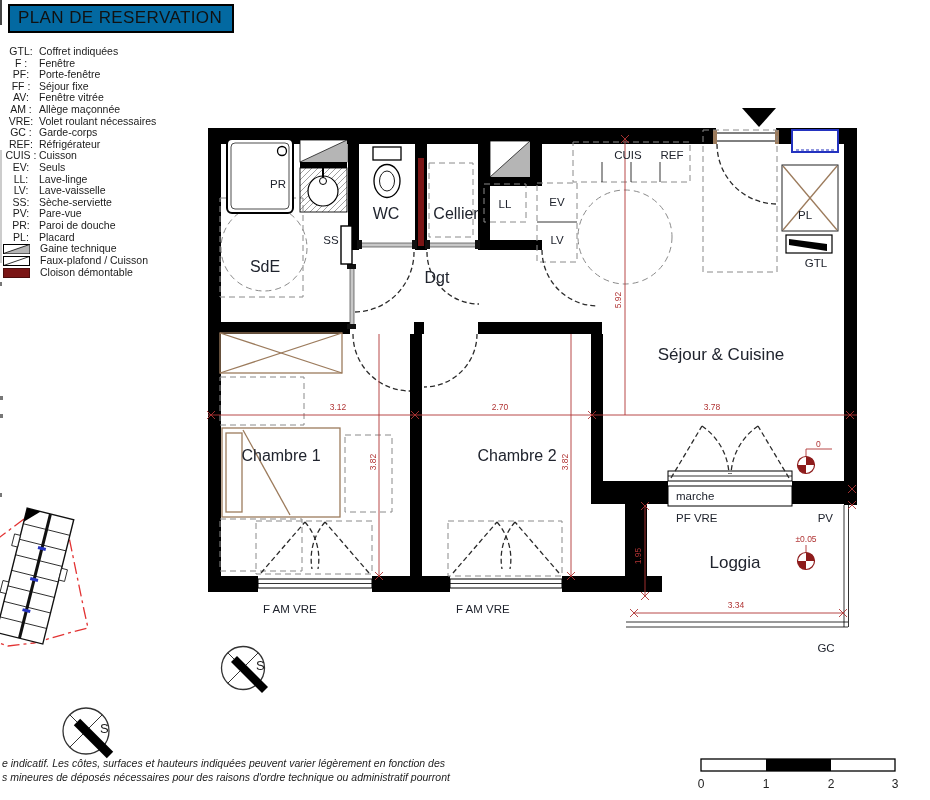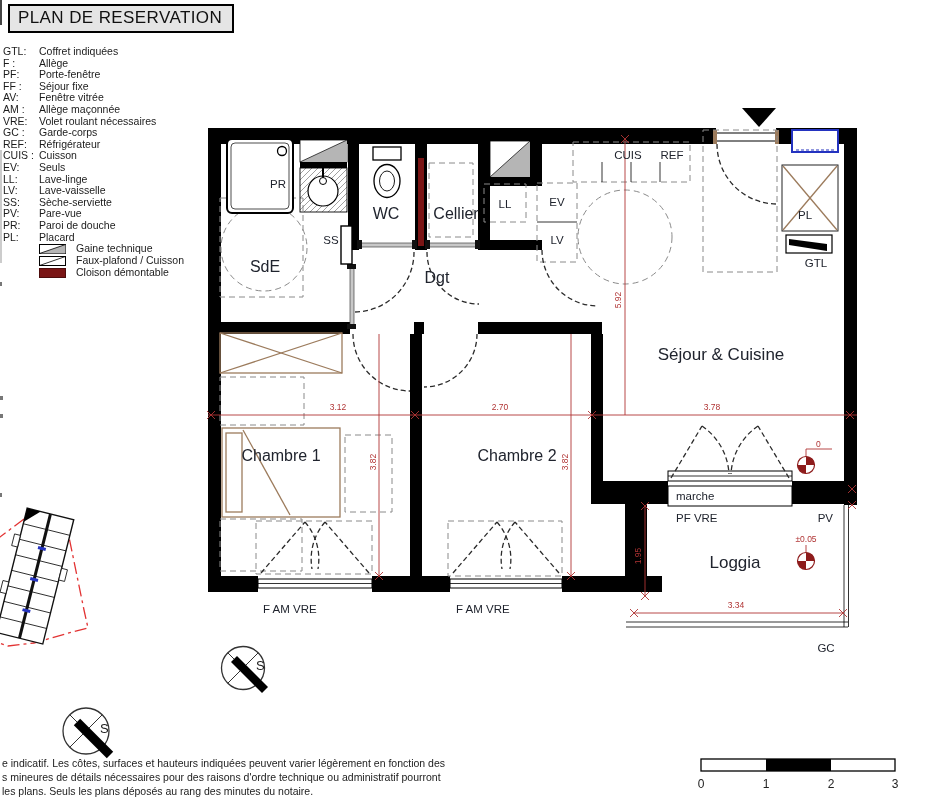--- a/index.html
+++ b/index.html
@@ -1,23 +1,23 @@
 <!DOCTYPE html>
 <html style="--dim_red: #b03434; --level_red: #8e1c1c; --cloison_red: #7a1515; --furniture_brown: #9c7b5c; --niche_blue: #2433c0; --gaine_gray: #b5b5b5;"><head>
 <meta charset="utf-8">
 <style>
   html,body{margin:0;padding:0;background:#fff;}
   #stage{position:relative;width:930px;height:800px;background:#fff;overflow:hidden;
          font-family:"Liberation Sans",sans-serif;color:#1b1b1b;}
   .titlebox{position:absolute;left:8px;top:4px;border:2px solid #000;padding:2px 10px 3px 8px;
-            font-size:17px;letter-spacing:.4px;color:#111;background:#e5e5e5;white-space:nowrap;}
-  #legend{position:absolute;left:3px;top:46px;font-size:10.5px;line-height:11.6px;}
+            font-size:17px;letter-spacing:.4px;color:#111;background:#0369a1;white-space:nowrap;}
+  #legend{position:absolute;left:3px;top:46px;font-size:10.5px;line-height:11.6px;text-align:center;}
   .lrow{display:flex;}
   .lrow .abbr{width:36px;flex:0 0 36px;}
-  .swrow{display:flex;align-items:center;height:12px;padding-left:36px;}
+  .swrow{display:flex;align-items:center;height:12px;}
   .swrow .sw{width:27px;height:10px;margin-right:10px;flex:0 0 27px;position:relative;}
   .swrow .sw svg{display:block}
   #plansvg{position:absolute;left:0;top:0;}
   .wall{fill:#000;stroke:none;}
   .thin{fill:#fff;stroke:#000;stroke-width:1;}
   .tline{fill:none;stroke:#000;stroke-width:.8;}
   .dash{fill:none;stroke:#8a8a8a;stroke-width:1;stroke-dasharray:6 4;}
   .ddark{fill:none;stroke:#2b2b2b;stroke-width:1.3;stroke-dasharray:5 3;}
   .rline{fill:none;stroke:var(--dim_red);stroke-width:.9;}
   .rtxt{fill:var(--dim_red);font-size:8.5px;}
@@ -25,37 +25,37 @@
   .big{font-size:17px;}
   .sm{fill:#20242e;font-size:11.5px;}
   .mk{fill:#fff;stroke:var(--level_red);stroke-width:1.2;}
   .mkq{fill:var(--level_red);stroke:none;}
   .wood{fill:none;stroke:var(--furniture_brown);stroke-width:1.3;}
   .slide{fill:#c8c8c8;stroke:#444;stroke-width:.7;}
   .cap{fill:#111;stroke:none;}
   .redbound{fill:none;stroke:#e23333;stroke-width:1.3;stroke-dasharray:12 4 3 4;}
   .site{fill:#fff;stroke:#111;}
   #disclaimer{position:absolute;left:2px;top:757px;width:450px;font-size:10.5px;
-              line-height:13.8px;color:#222;}
+              font-style:italic;line-height:13.8px;color:#222;}
 </style>
 </head>
 <body>
 
 <div id="stage">
 
   <div class="titlebox">PLAN DE RESERVATION</div>
 
   <div id="legend">
     <div class="lrow">
         <span class="abbr">GTL:</span>
         <span>Coffret indiquées</span>
       </div>
     <div class="lrow">
         <span class="abbr">F :</span>
-        <span>Allège</span>
+        <span>Fenêtre</span>
       </div>
     <div class="lrow">
         <span class="abbr">PF:</span>
         <span>Porte-fenêtre</span>
       </div>
     <div class="lrow">
         <span class="abbr">FF :</span>
         <span>Séjour fixe</span>
       </div>
     <div class="lrow">
@@ -430,17 +430,16 @@
       <rect x="766" y="759" width="65" height="12" fill="#000"></rect>
       <text x="701" y="788" text-anchor="middle" font-size="12" fill="#222">0</text>
       <text x="766" y="788" text-anchor="middle" font-size="12" fill="#222">1</text>
       <text x="831" y="788" text-anchor="middle" font-size="12" fill="#222">2</text>
       <text x="895" y="788" text-anchor="middle" font-size="12" fill="#222">3</text>
     </g>
   </svg>
 
   <div id="disclaimer">
     <div>e indicatif. Les côtes, surfaces et hauteurs indiquées peuvent varier légèrement en fonction des</div>
-    <div>s mineures de détails nécessaires pour des raisons d'ordre technique ou administratif pourront</div>
-    <div>les plans. Seuls les plans déposés au rang des minutes du notaire.</div>
+    <div>s mineures de déposés nécessaires pour des raisons d'ordre technique ou administratif pourront</div>
   </div>
 
 </div>
 
 </body></html>

